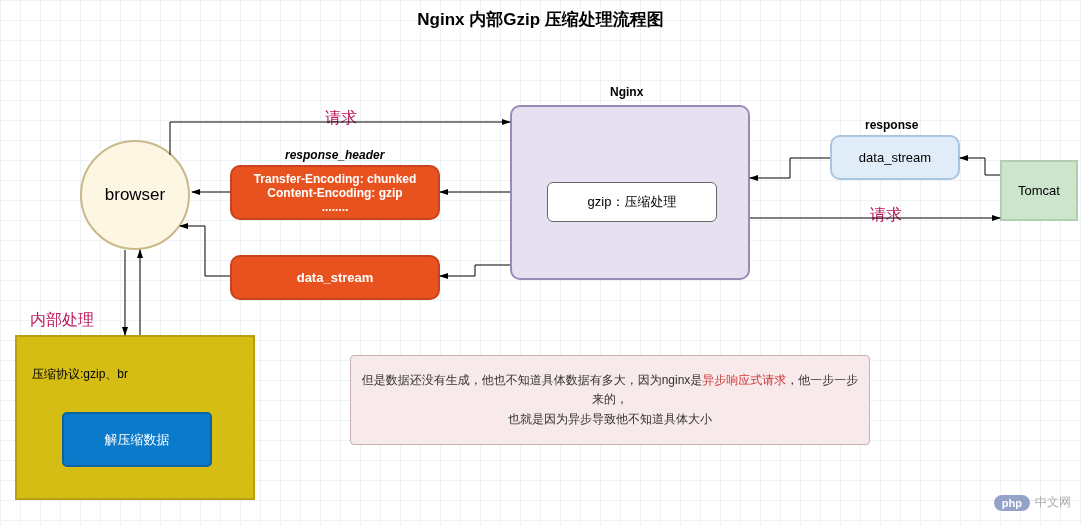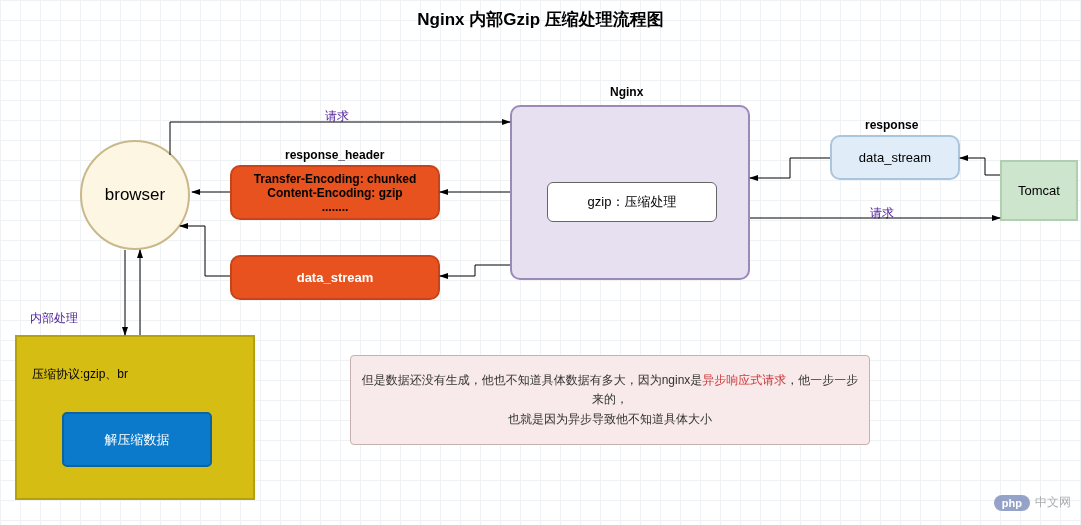--- a/index.html
+++ b/index.html
@@ -33,39 +33,39 @@
     font-size: 13px;
   }
   .lbl {
     position: absolute;
     font-size: 12px;
     font-weight: bold;
     color: #000;
   }
   .small-lbl {
     position: absolute;
-    font-size: 12px;
-    color: #4c1d95;
+    font-size: 16px;
+    color: #be185d;
   }
   
   .browser {
     left: 80px; top: 140px;
     width: 110px; height: 110px;
     border-radius: 50%;
     background: #fdf6e3;
     border: 2px solid #c9b98a;
     font-size: 17px;
   }
   
   .resp-header {
     left: 230px; top: 165px;
     width: 210px; height: 55px;
     background: #e8521f;
     border: 2px solid #c9431a;
-    color: #000000;
+    color: #ffffff;
     font-weight: bold;
     font-size: 12px;
     text-align: center;
   }
   
   .resp-body {
     left: 230px; top: 255px;
     width: 210px; height: 45px;
     background: #e8521f;
     border: 2px solid #c9431a;
@@ -178,21 +178,21 @@
 </style>
 </head>
 <body>
 
 <div class="title">Nginx 内部Gzip 压缩处理流程图</div>
 
 <div class="box browser">
   <span>browser</span>
 </div>
 
-<div class="lbl" style="left:285px;top:148px;">response_header</div>
+<div class="lbl" style="left:285px;top:148px;font-style:italic;">response_header</div>
 <div class="box resp-header">
   <div>Transfer-Encoding: chunked</div>
   <div>Content-Encoding: gzip</div>
   <div>........</div>
 </div>
 
 <div class="lbl" style="left:290px;top:254px;margin-left:31px;">response_body</div>
 <div class="box resp-body">
   <span>data_stream</span>
 </div>

